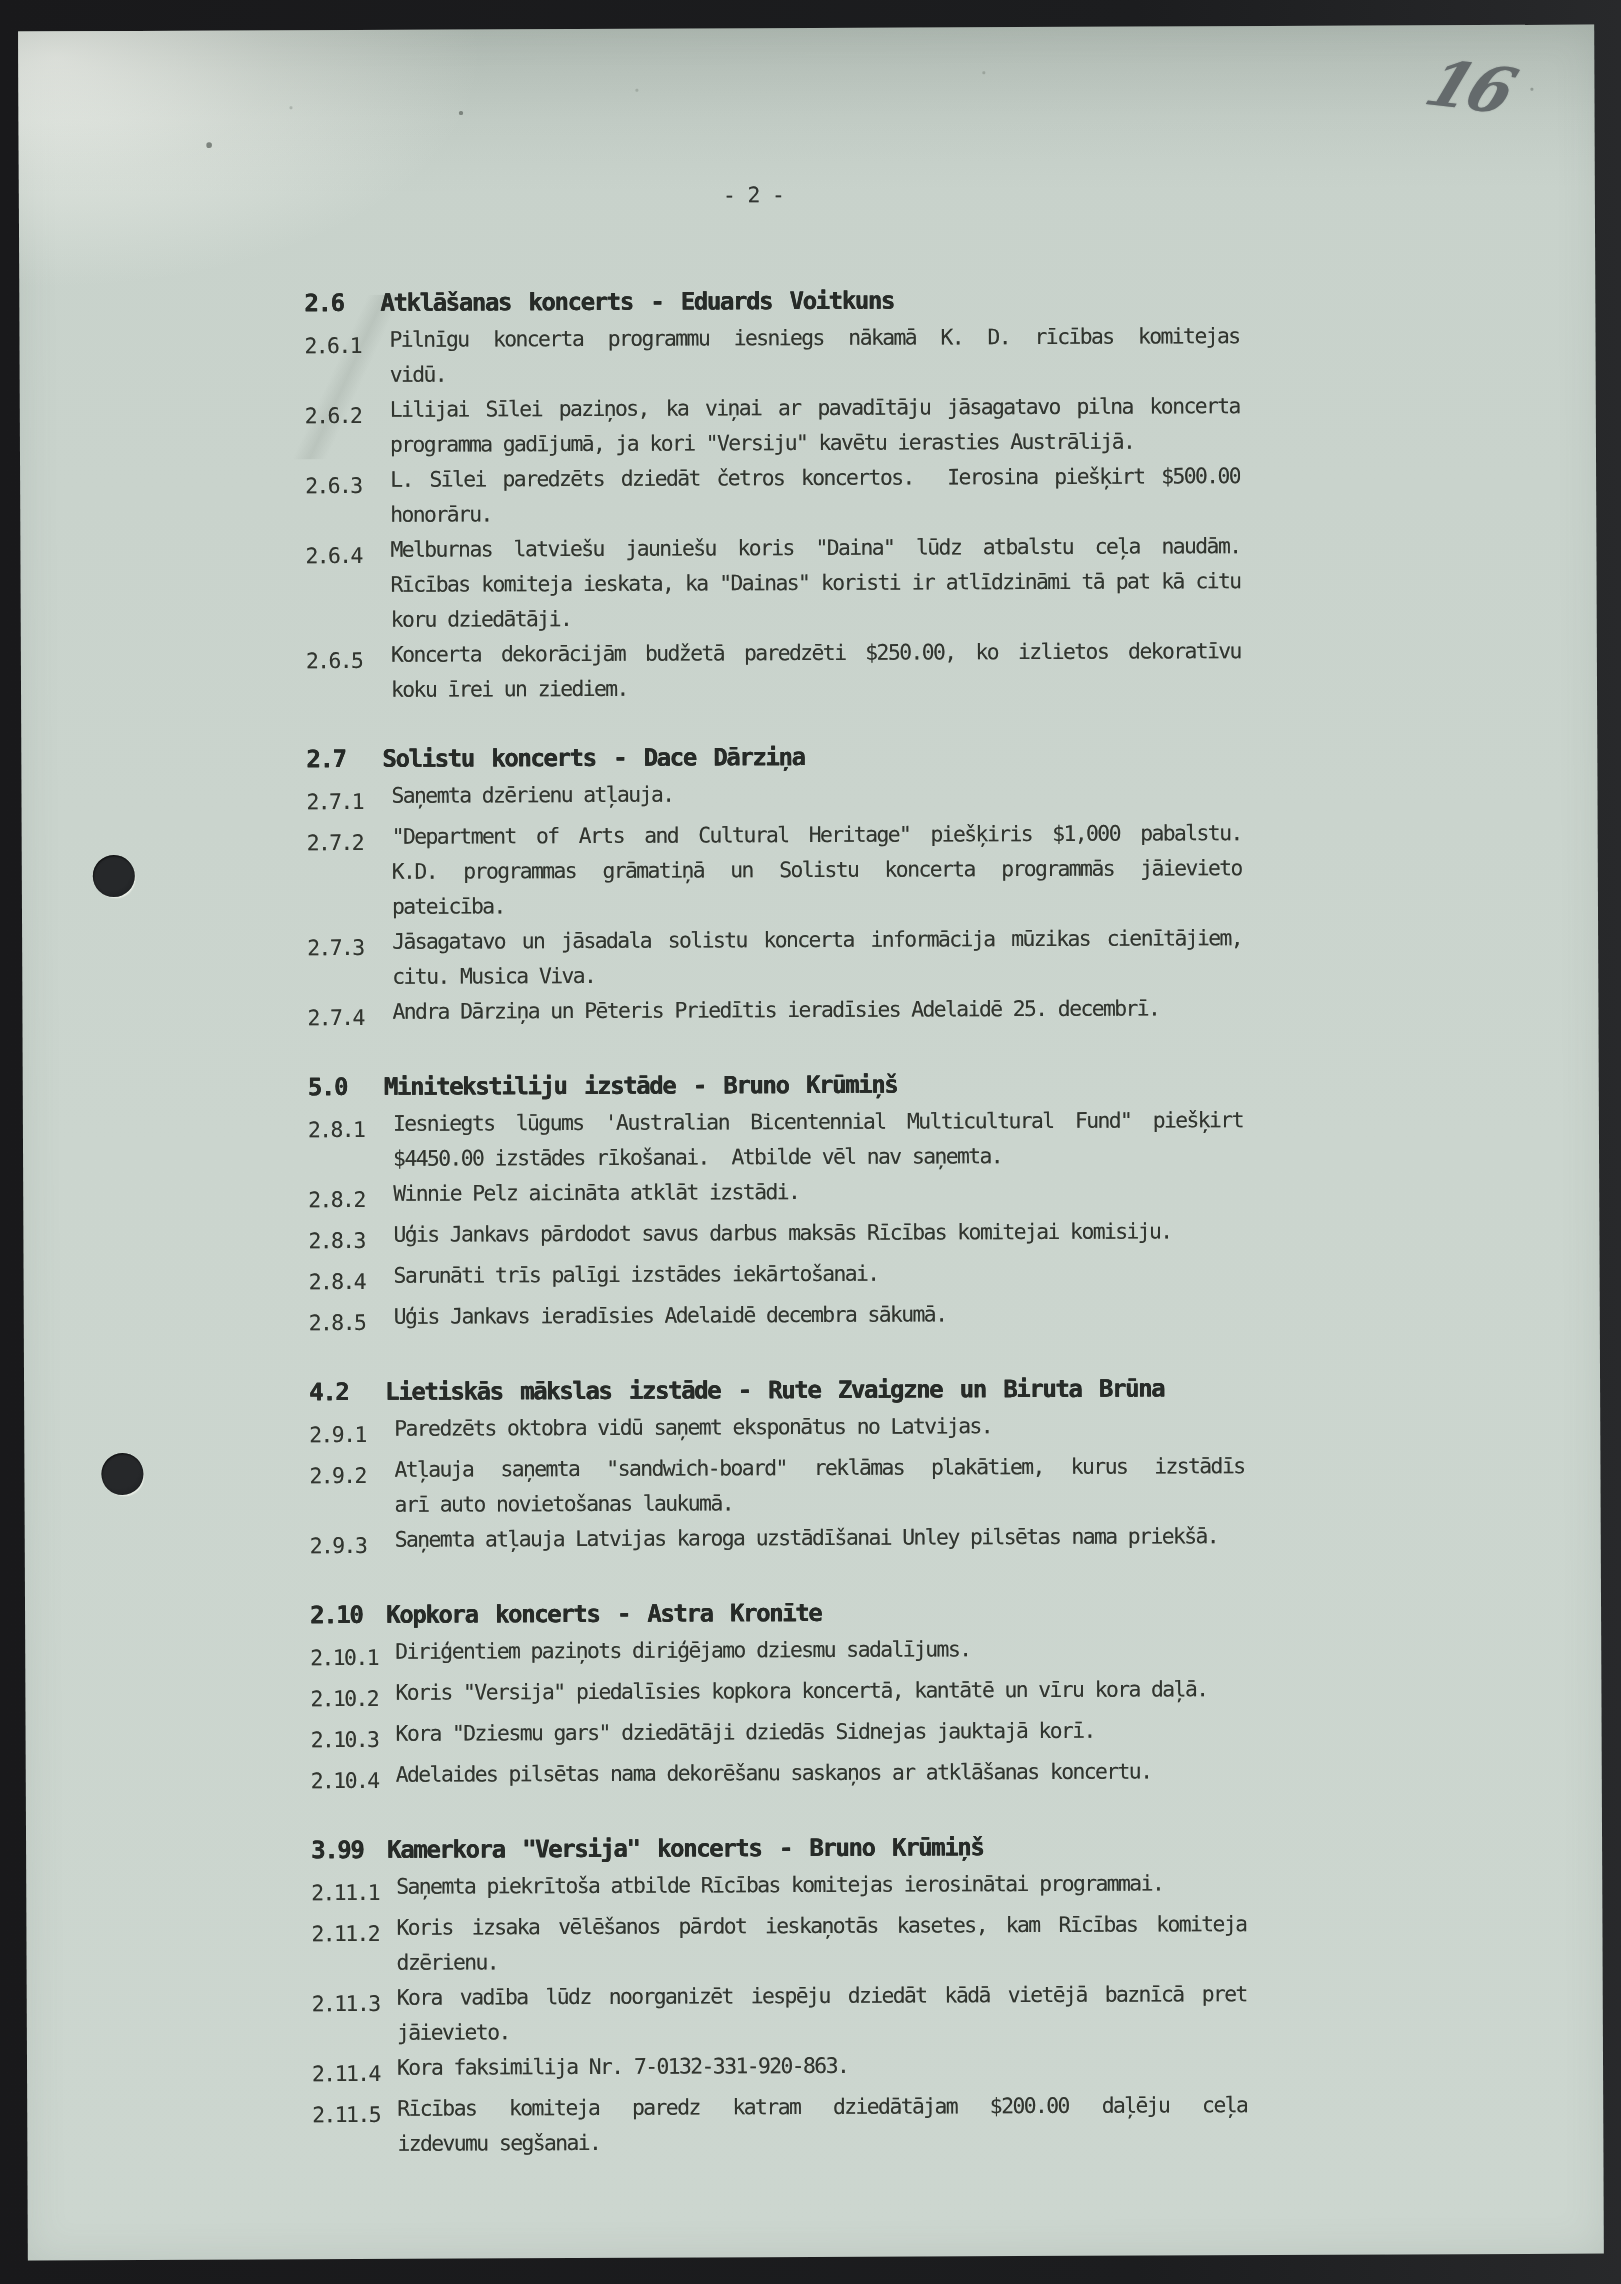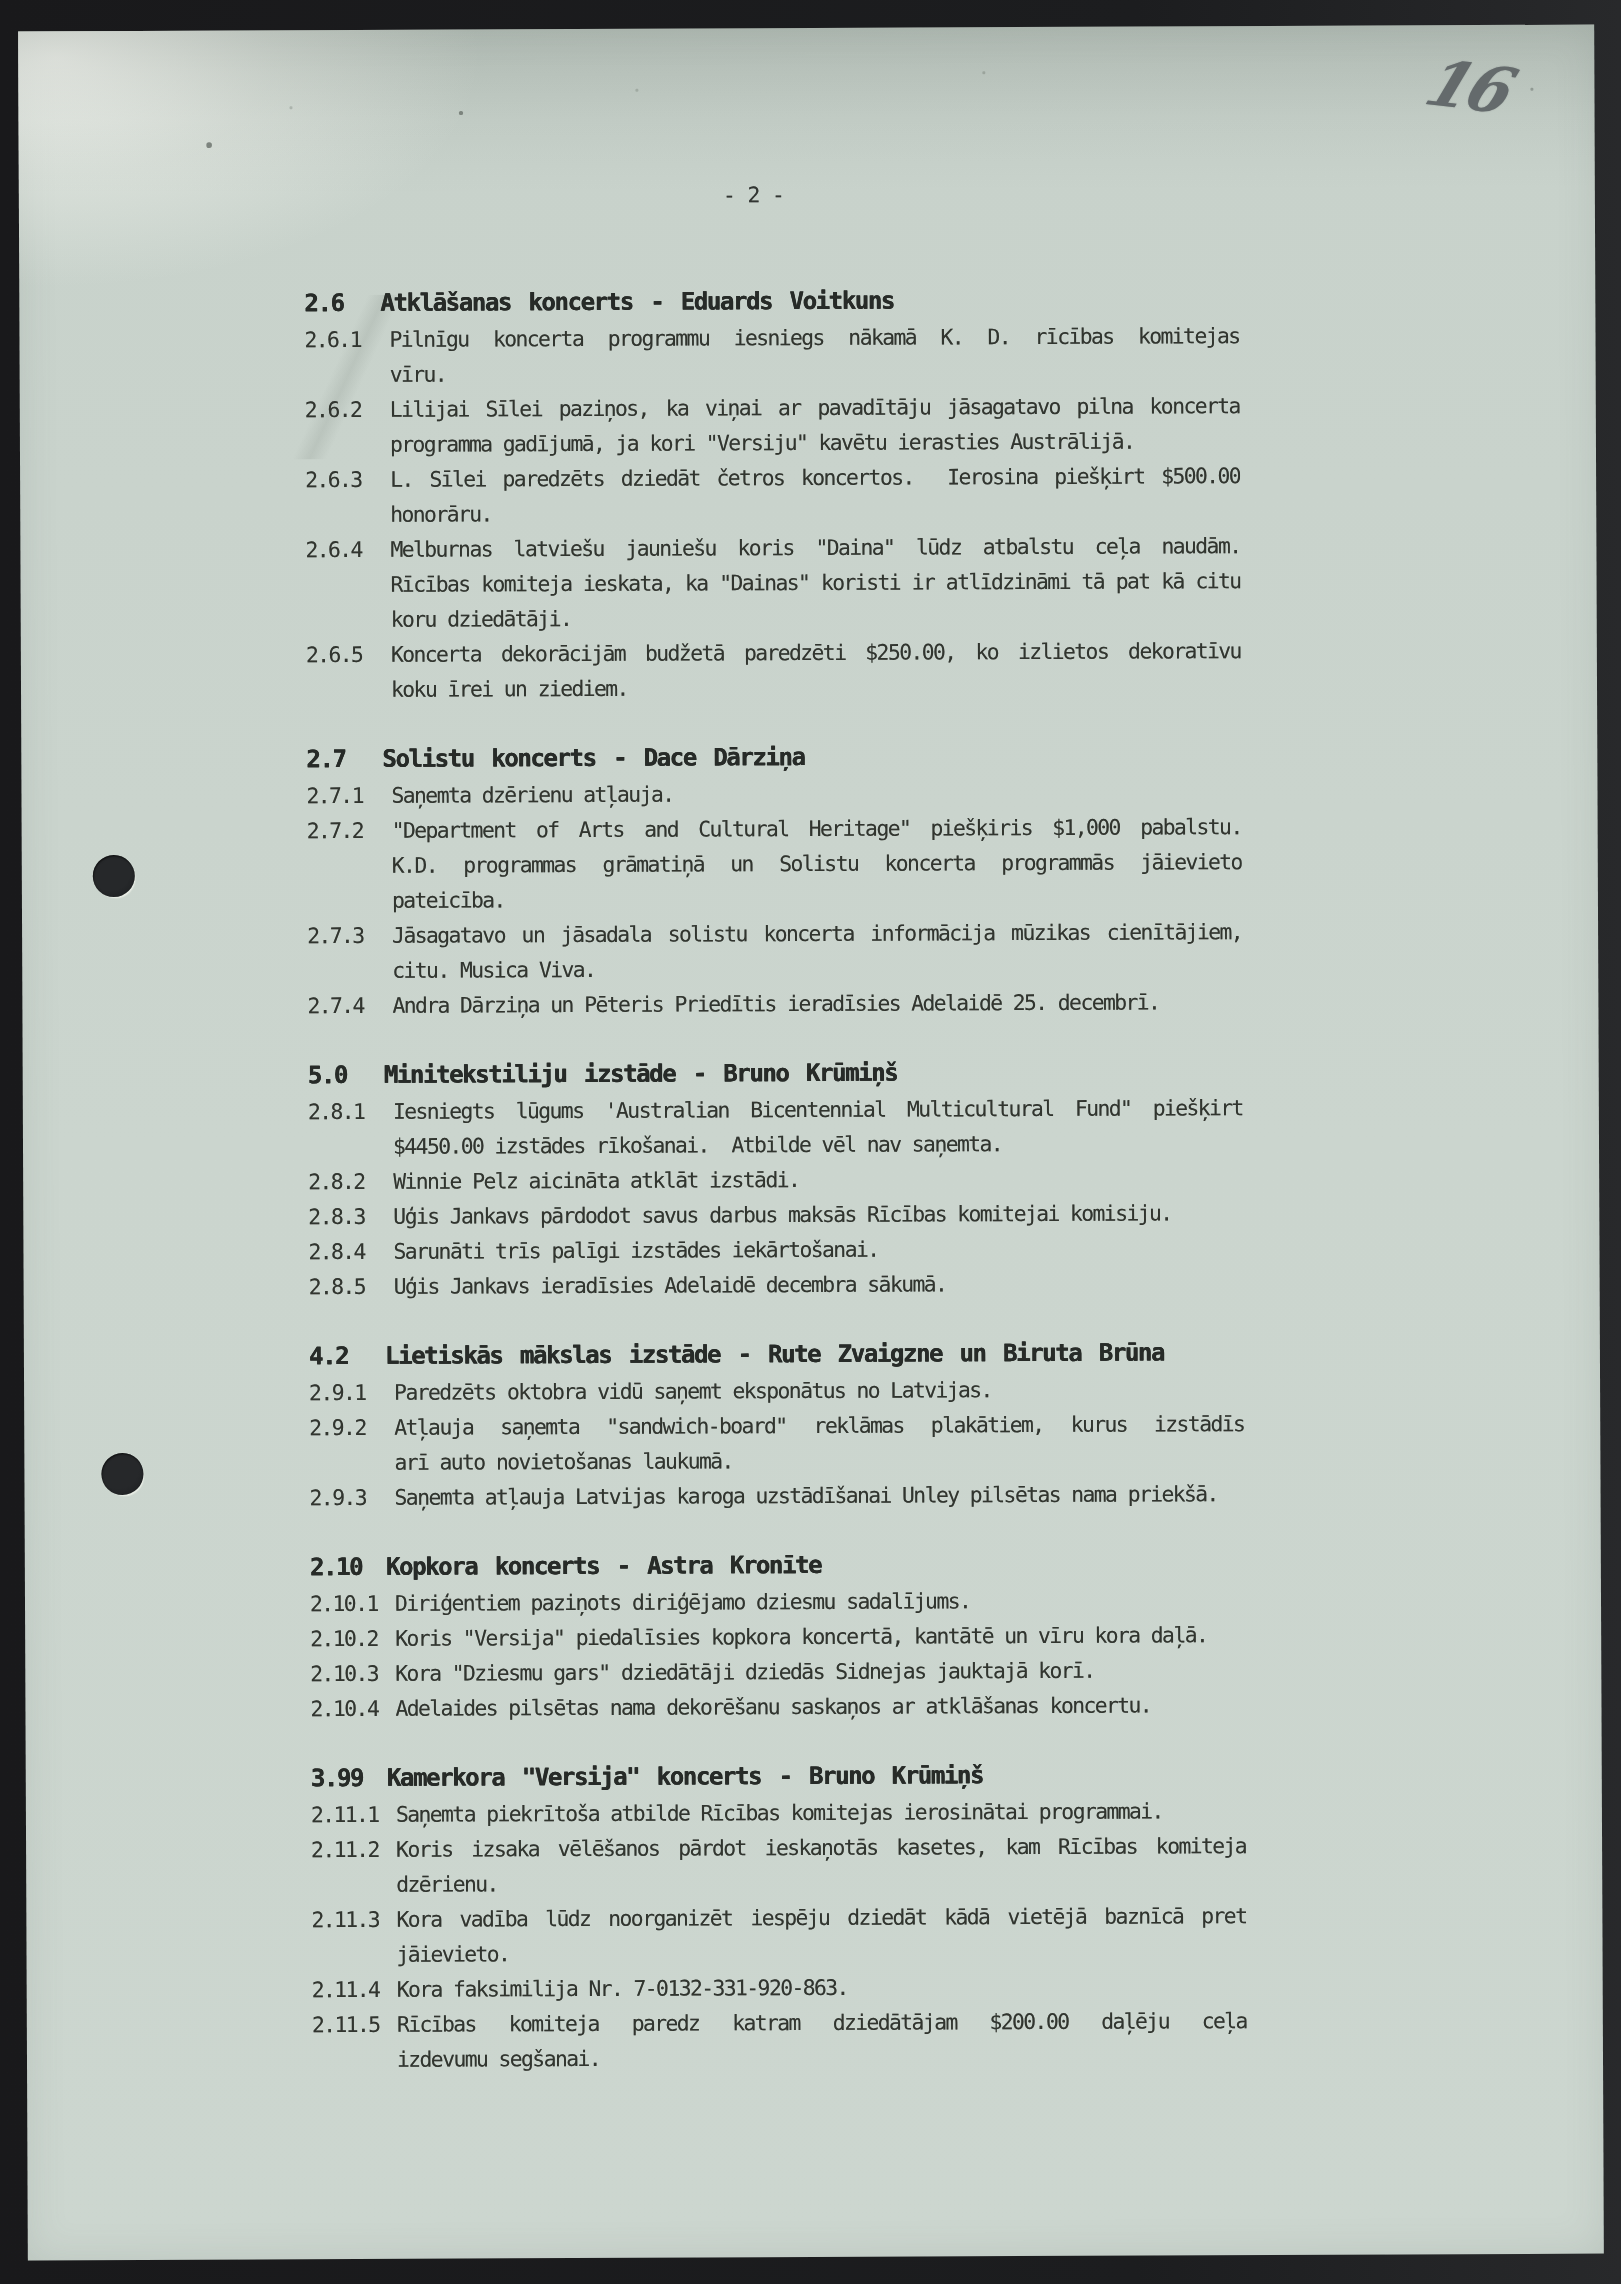--- a/index.html
+++ b/index.html
@@ -77,21 +77,21 @@
   .sec:first-child{margin-top:0;}
   .sec-head{
     display:flex;line-height:38px;
     font-weight:bold;font-size:24px;letter-spacing:-1.4px;word-spacing:4.4px;
     color:#272b28;
     text-shadow:0.4px 0 0 #272b28, 0 0 0.6px rgba(39,43,40,0.5);
   }
   .sec-num{width:76px;flex:0 0 auto;}
   .sec-title{flex:1;white-space:pre;}
   .item{display:flex;}
-  .inum{width:85px;flex:0 0 auto;line-height:35px;}
+  .inum{width:85px;flex:0 0 auto;line-height:35px;margin-top:6px;}
   .itxt{width:850px;flex:0 0 auto;}
   .ln{line-height:35px;height:35px;overflow:hidden;text-align:left;}
   .ln span{white-space:pre-wrap;}
   .ln.j{text-align:justify;}
   .ln.j .fill{display:inline-block;width:100%;height:0;vertical-align:top;}
 </style>
 </head>
 <body>
 
 <div class="scan">
@@ -112,21 +112,21 @@
 
       <div class="sec">
         <div class="sec-head">
           <span class="sec-num">2.6</span>
           <span class="sec-title">Atklāšanas koncerts - Eduards Voitkuns</span>
         </div>
         <div class="item">
           <div class="inum">2.6.1</div>
           <div class="itxt">
             <div class="ln j"><span>Pilnīgu koncerta programmu iesniegs nākamā K. D. rīcības komitejas</span><span class="fill"></span></div>
-            <div class="ln"><span>vīru.</span></div>
+            <div class="ln"><span>vidū.</span></div>
           </div>
         </div>
         <div class="item">
           <div class="inum">2.6.2</div>
           <div class="itxt">
             <div class="ln j"><span>Lilijai Sīlei paziņos, ka viņai ar pavadītāju jāsagatavo pilna koncerta</span><span class="fill"></span></div>
             <div class="ln"><span>programma gadījumā, ja kori "Versiju" kavētu ierasties Austrālijā.</span></div>
           </div>
         </div>
         <div class="item">

